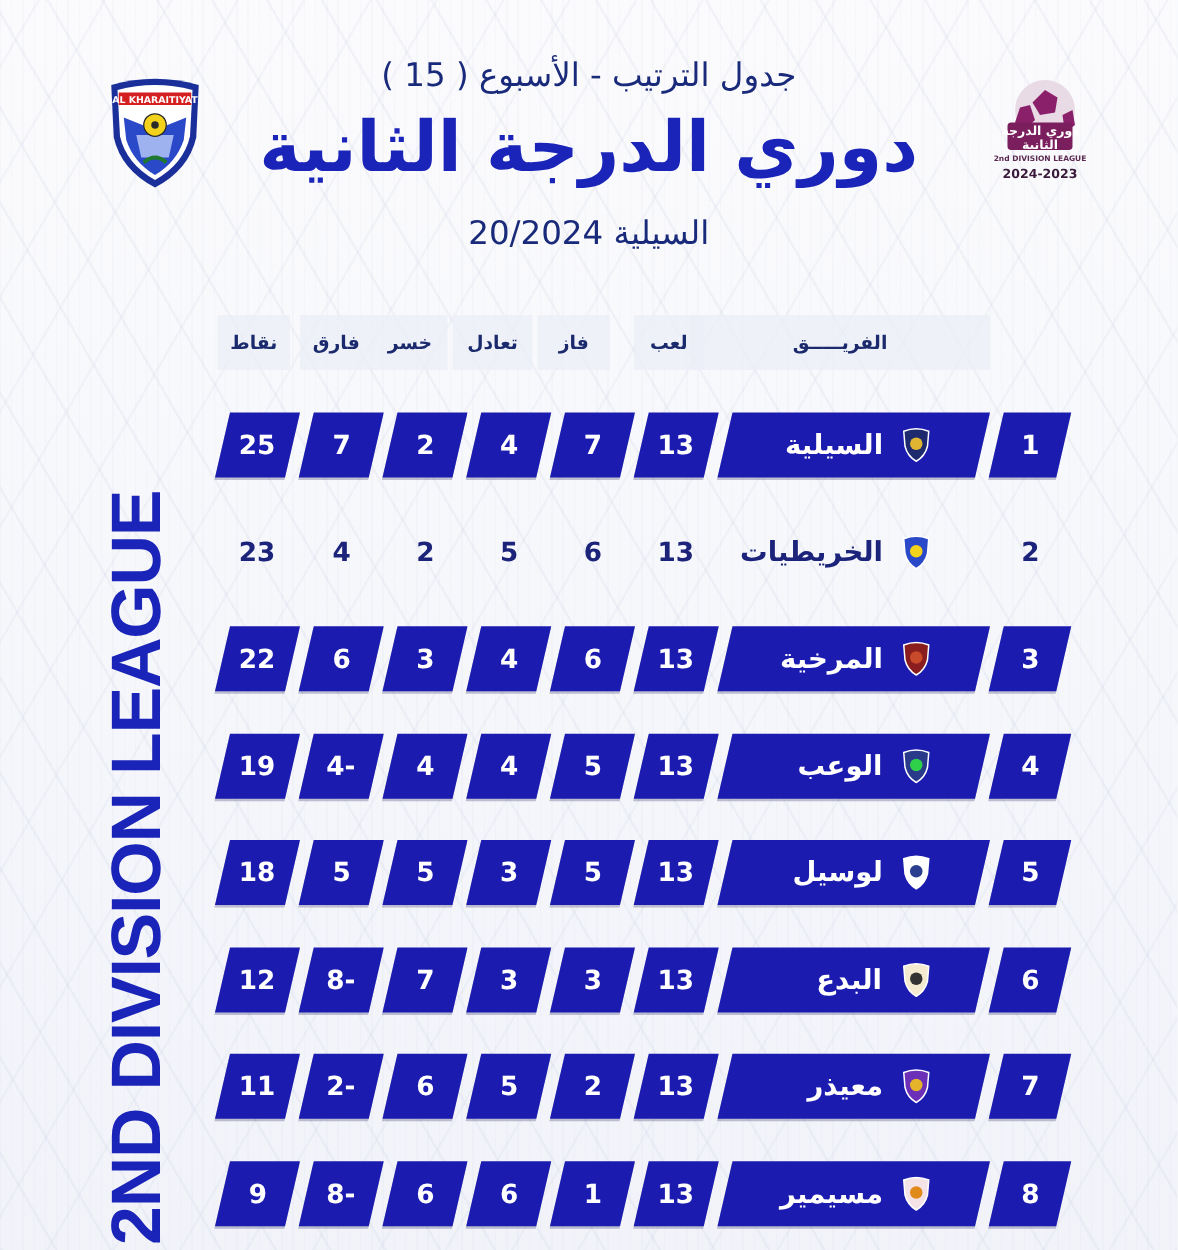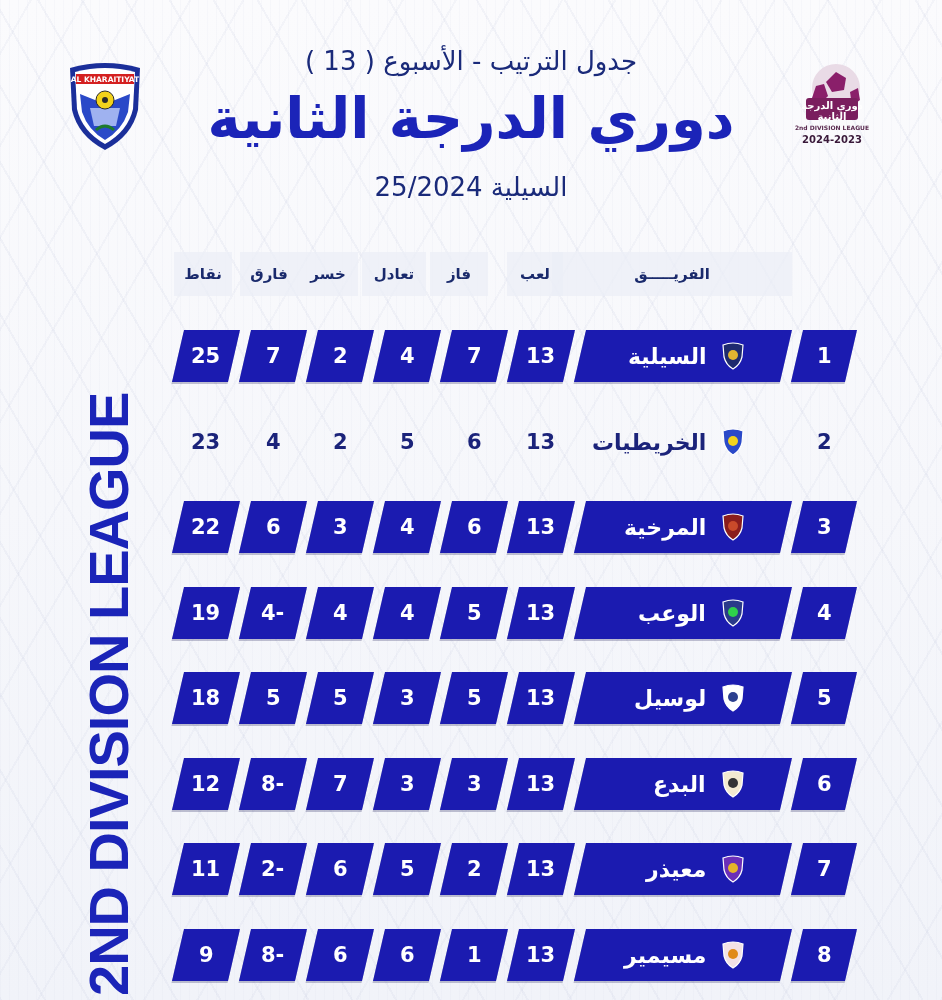--- a/index.html
+++ b/index.html
@@ -28,21 +28,21 @@
     position:absolute; top:172px; left:0; width:942px; text-align:center;
     font-size:26px; color:#1a2a7a; direction:rtl;
   }
   .season .word { letter-spacing:10px; }
   .side-text {
     position:absolute; left:76px; top:996px; transform-origin:0 0; transform:rotate(-90deg);
     font-size:56px; font-weight:bold; color:#1b24b8; white-space:nowrap; letter-spacing:-1px;
     font-family:"Liberation Sans", sans-serif;
   }
   
-  .logo-club { position:absolute; left:66px; top:60px; width:78px; height:92px;text-decoration:underline; }
+  .logo-club { position:absolute; left:85px; top:60px; width:78px; height:92px;text-decoration:underline; }
   .logo-league { position:absolute; left:792px; top:62px; width:80px; height:96px; }
   .league-tag {
     position:absolute; left:0; top:44px; width:80px; text-align:center;
     font-size:9px; font-weight:bold; color:#4a1a4a;
   }
 
   
   .hdr-cell {
     position:absolute; top:252px; height:44px; display:flex; align-items:center; justify-content:center;
     font-size:15px; font-weight:bold; color:#1a2a6c; direction:rtl;
@@ -95,25 +95,25 @@
     <polygon points="44,10 54,16 52,28 40,30 34,20" fill="#8a1f6a"></polygon>
     <polygon points="24,24 32,22 36,34 28,42 20,36" fill="#8a1f6a"></polygon>
     <polygon points="58,30 66,26 68,38 60,44" fill="#8a1f6a"></polygon>
     <rect x="14" y="36" width="52" height="22" rx="3" fill="#7a1e5e"></rect>
   </svg>
   <div class="league-tag" style="color:#ffffff;top:38px;font-size:10px">دوري الدرجة الثانية</div>
   <div class="league-tag" style="top:62px;font-size:6px;color:#5a2a50">2nd DIVISION LEAGUE</div>
   <div class="league-tag" style="top:72px;font-size:10px;color:#3a1a3a">2024-2023</div>
 </div>
 
-<div class="subtitle">جدول الترتيب - الأسبوع ( 13 )</div>
+<div class="subtitle">جدول الترتيب - الأسبوع ( 15 )</div>
 <div class="title">دوري الدرجة الثانية</div>
 <div class="season">
   <span class="word">السيلية</span>
-  <span>25/2024</span>
+  <span>20/2024</span>
 </div>
 
 <div class="side-text">2ND DIVISION LEAGUE</div>
 
 <div>
   <div class="hdr-cell" style="left:552px;width:240px">الفريـــــق</div>
   <div class="hdr-cell" style="left:507px;width:56px">لعب</div>
   <div class="hdr-cell" style="left:430px;width:58px">فاز</div>
   <div class="hdr-cell" style="left:362px;width:64px">تعادل</div>
   <div class="hdr-cell" style="left:298px;width:60px">خسر</div>

